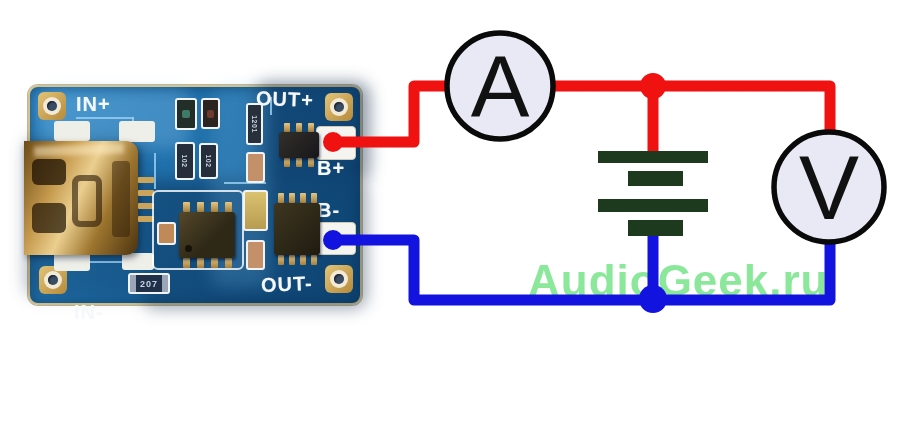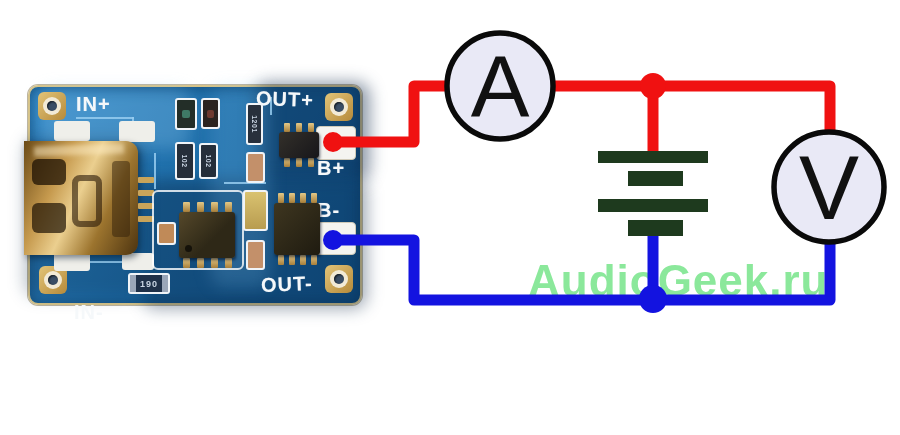--- a/index.html
+++ b/index.html
@@ -160,21 +160,21 @@
     <div class="passive" style="left:216px;top:16px;width:17px;height:42px;background:#28303C;">
       <div class="vlabel">1201</div>
     </div>
     <div class="passive" style="left:216px;top:65px;width:19px;height:31px;background:#C3906A;"></div>
     <div class="passive" style="left:213px;top:103px;width:25px;height:41px;background:linear-gradient(#D9C270,#B89C50);"></div>
     <div class="passive" style="left:216px;top:153px;width:19px;height:30px;background:#C3906A;"></div>
     <div class="passive" style="left:127px;top:135px;width:19px;height:23px;background:#C08A58;"></div>
     <div class="passive" style="left:98px;top:186px;width:42px;height:21px;background:#1F3048;">
       <div class="endcap" style="left:0;"></div>
       <div class="endcap" style="right:0;"></div>
-      <div class="hlabel">190</div>
+      <div class="hlabel">207</div>
     </div>
   </div>
 
   <div class="watermark">AudioGeek.ru</div>
 
   <svg class="circuit" width="900" height="435" viewBox="0 0 900 435">
 
     <path d="M333 142 L414 142 L414 86 L830 86 L830 136" fill="none" stroke="#F01111" stroke-width="11" stroke-linejoin="round"></path>
     <path d="M653 86 L653 154" fill="none" stroke="#F01111" stroke-width="11"></path>
 

